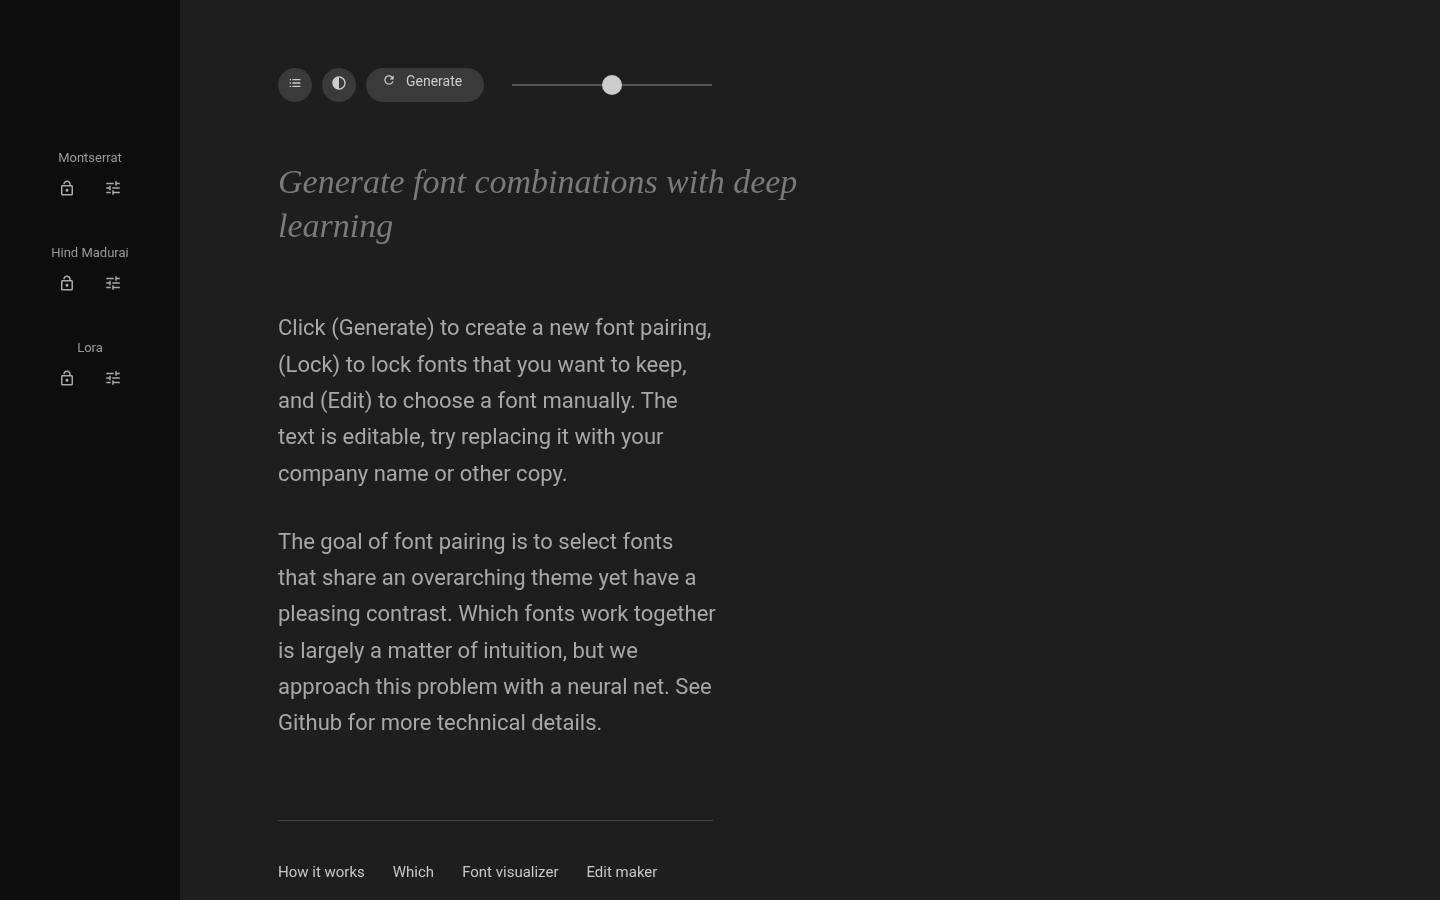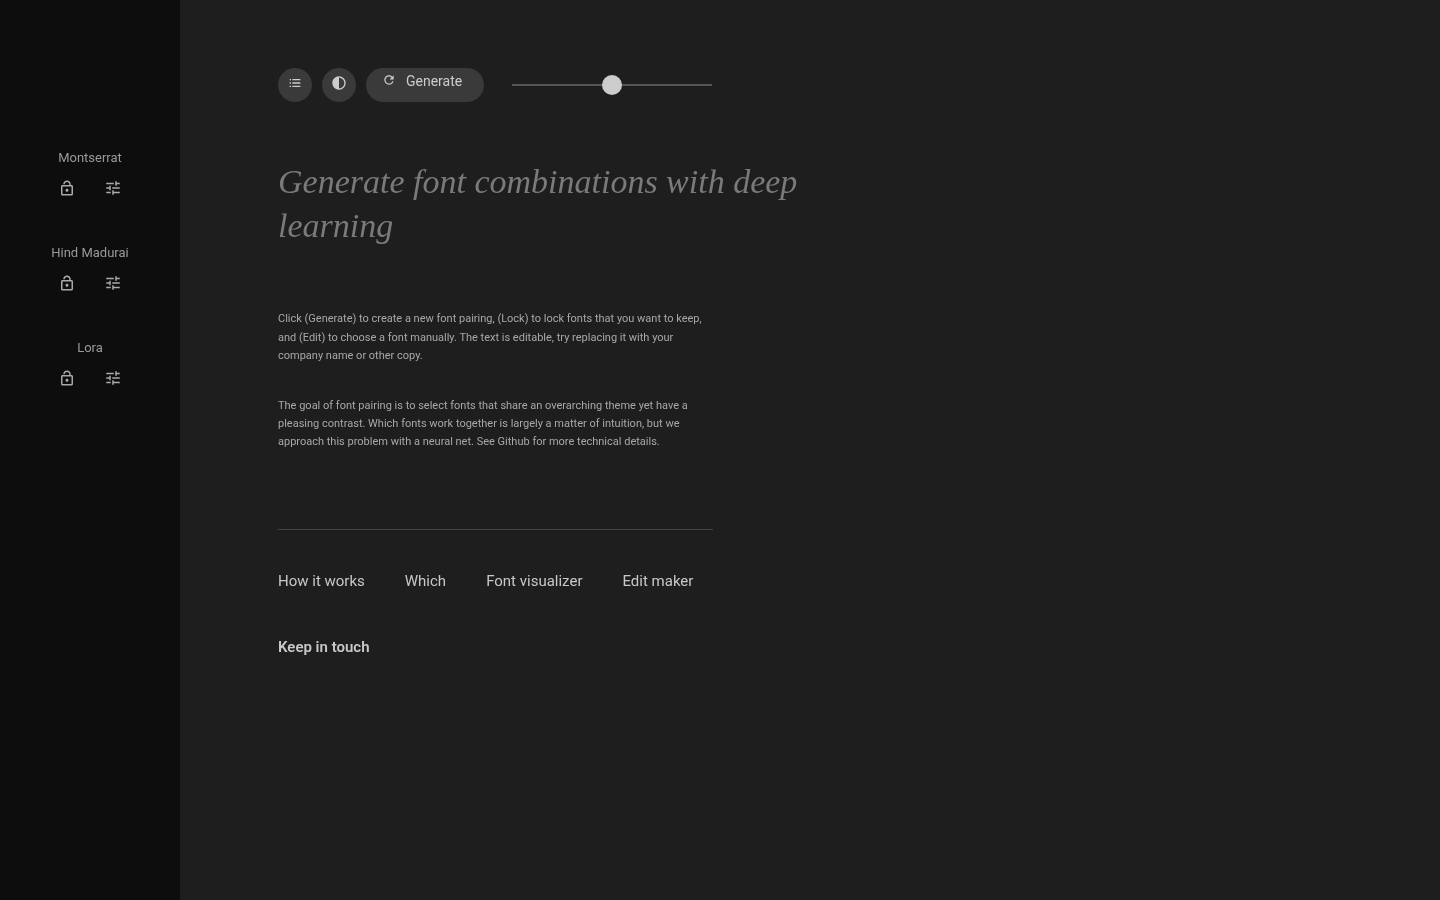--- a/index.html
+++ b/index.html
@@ -124,36 +124,36 @@
       font-style: italic;
       color: #7a7a7a;
       font-weight: 500;
       line-height: 1.3;
       margin-bottom: 62px;
       max-width: 530px;
       font-family: Georgia, "Times New Roman", serif;
       margin-top: 40px;
     }
     .body-text {
-      font-size: 11px;
+      font-size: 22px;
       color: #a8a8a8;
       line-height: 1.65;
       max-width: 438px;
       margin-bottom: 32px;
     }
     .divider {
       height: 1px;
       background: #444;
       width: 435px;
       margin-top: 78px;
       margin-bottom: 42px;
     }
     .footer-links {
       display: flex;
-      gap: 40px;
+      gap: 28px;
       margin-bottom: 48px;
     }
     .footer-link {
       font-size: 15px;
       color: #c8c8c8;
       cursor: pointer;
     }
     .keep-touch {
       font-size: 15px;
       font-weight: 600;

